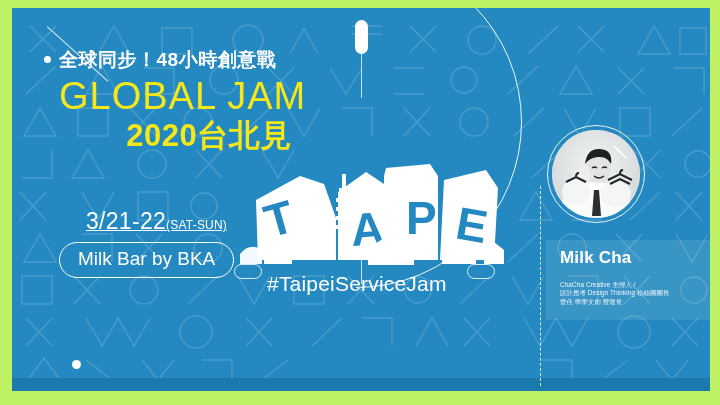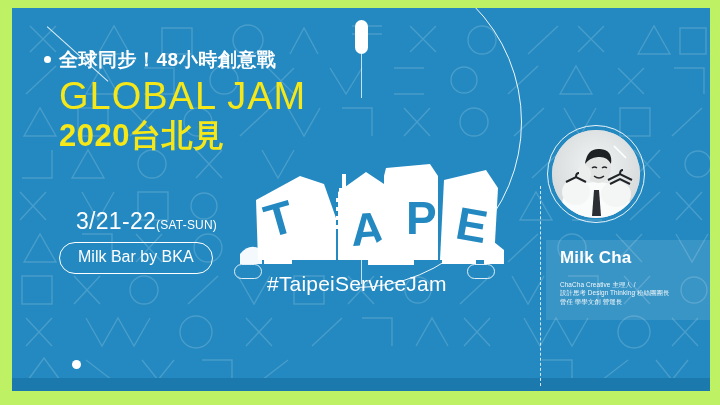--- a/index.html
+++ b/index.html
@@ -74,34 +74,34 @@
   .kicker{
     color:#ffffff;font-size:19px;font-weight:bold;letter-spacing:.5px;
     line-height:1.1;white-space:nowrap;
   }
   .title-main{
     color:#f5e718;font-size:38px;font-weight:normal;letter-spacing:1px;
     line-height:1.05;margin-top:6px;white-space:nowrap;
   }
   .title-sub{
     color:#f5e718;font-size:31px;font-weight:bold;letter-spacing:.5px;
-    line-height:1.1;margin-top:2px;white-space:nowrap;
+    line-height:1.1;margin-top:2px;white-space:nowrap;text-align:center;
   }
 
   .date-row{
-    position:absolute;left:64px;top:200px;color:#ffffff;white-space:nowrap;
+    position:absolute;left:74px;top:200px;color:#ffffff;white-space:nowrap;text-decoration:underline;
   }
   .date-main{font-size:23px;font-weight:300;letter-spacing:.3px;}
   .date-sup{font-size:12px;letter-spacing:.2px;}
 
   .venue-pill{
     position:absolute;left:47px;top:234px;
     border:1.6px solid #ffffff;border-radius:20px;
     padding:5px 18px 7px 18px;
-    color:#ffffff;font-size:16px;font-weight:300;white-space:nowrap;
+    color:#ffffff;font-size:19px;font-weight:300;white-space:nowrap;
   }
 
   
   .taipe{position:absolute;left:228px;top:146px;width:270px;height:120px;}
   .taipe svg{width:100%;height:100%;display:block;}
 
   .hashtag{
     position:absolute;left:255px;top:264px;
     color:#ffffff;font-size:21px;font-weight:500;letter-spacing:.2px;
     white-space:nowrap;

